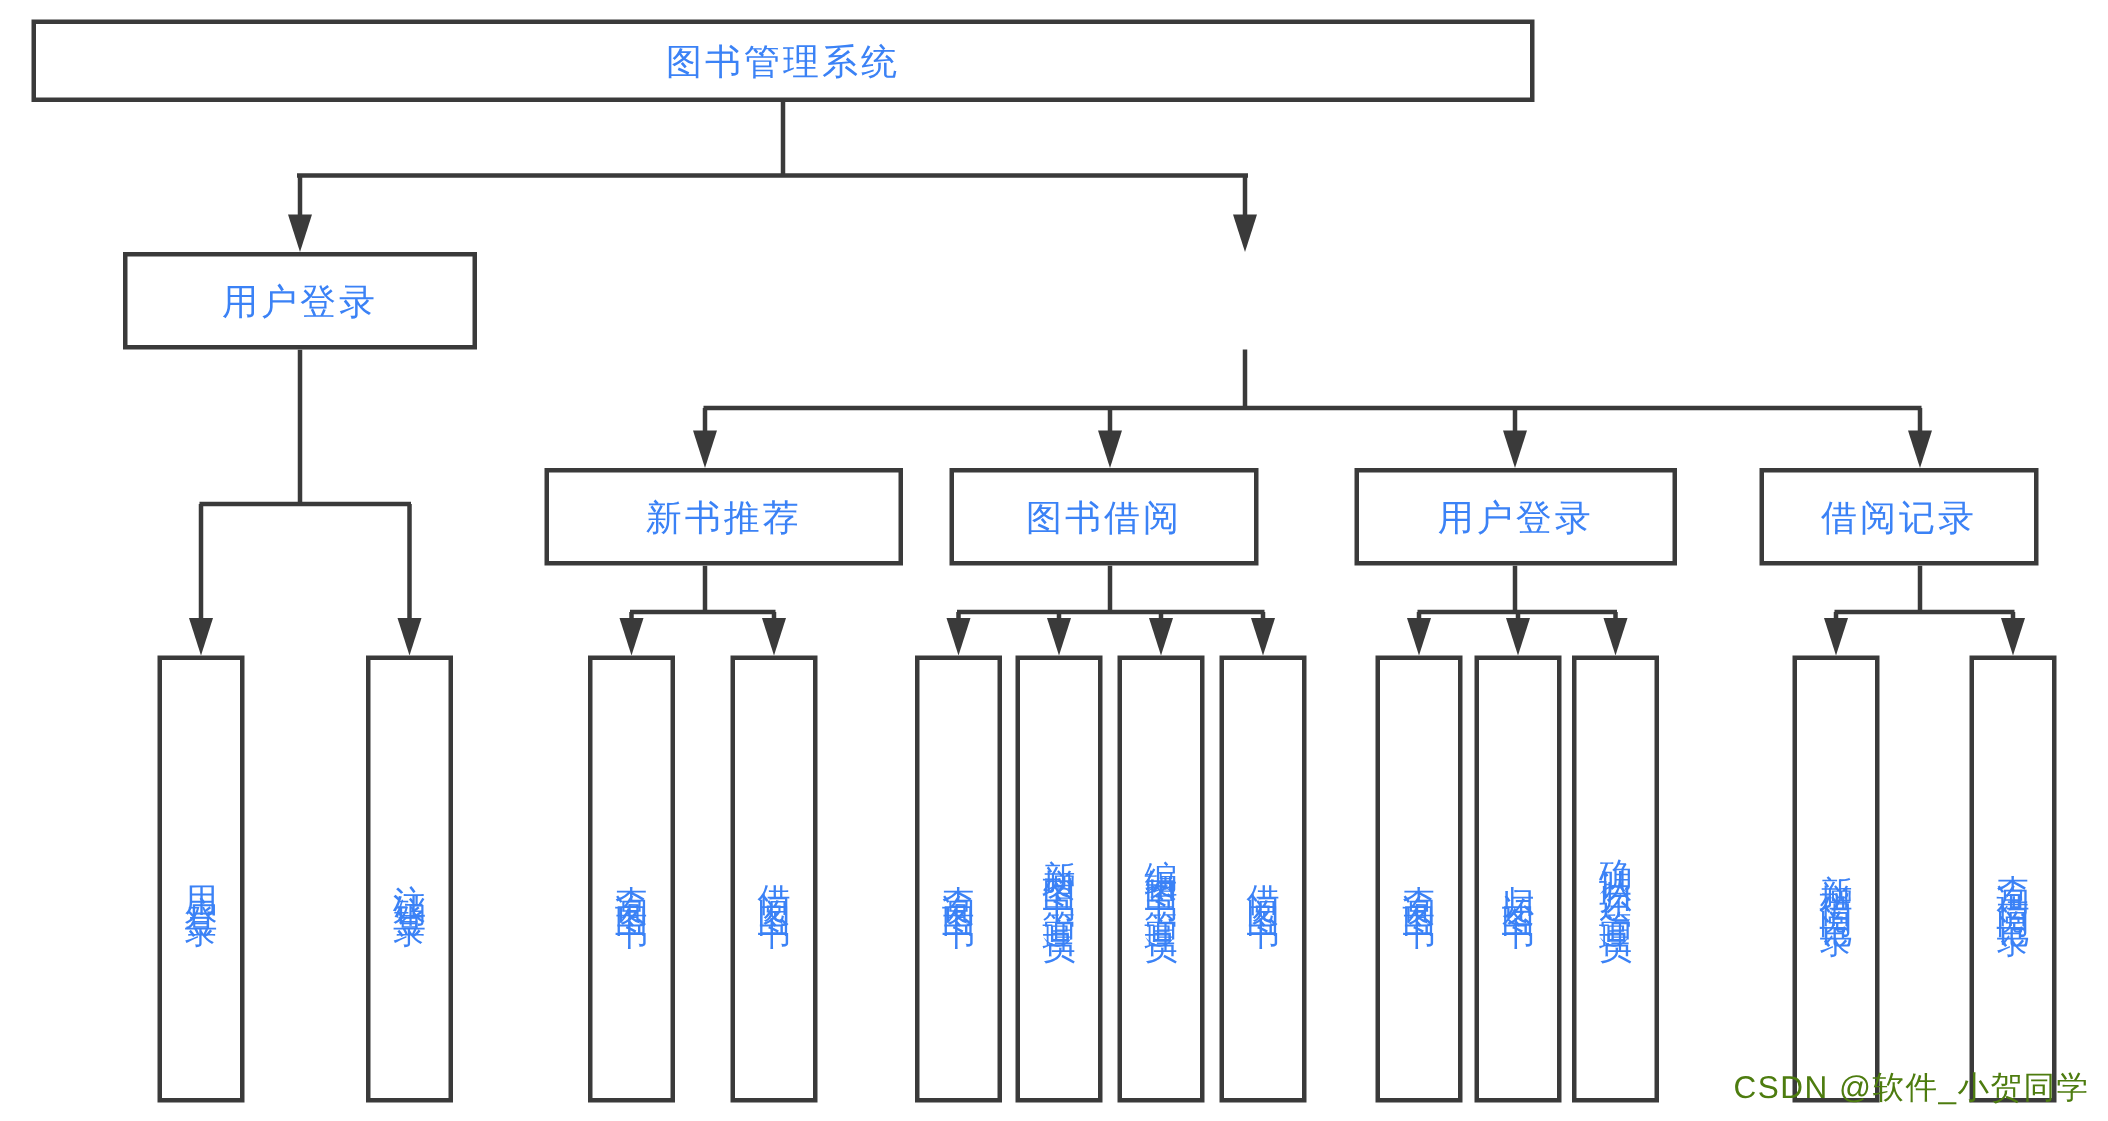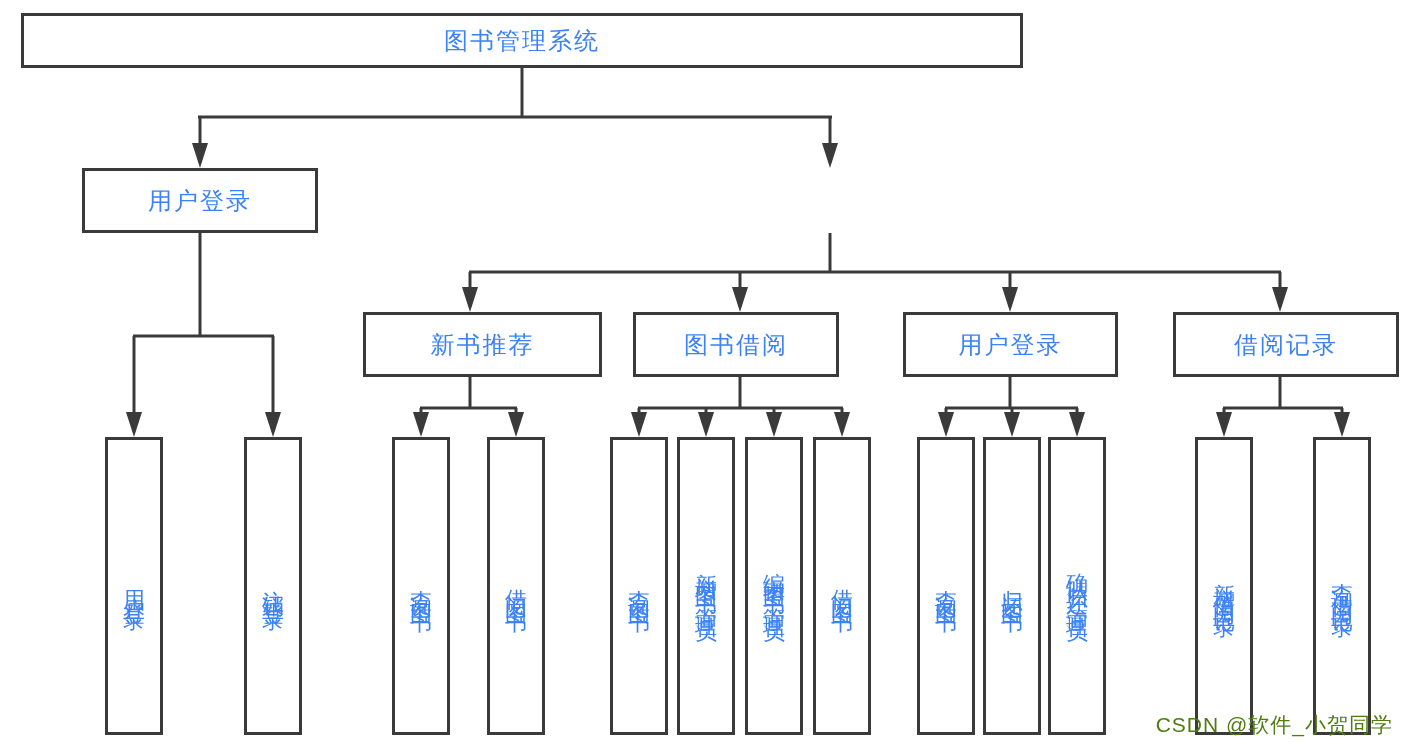--- a/index.html
+++ b/index.html
@@ -121,21 +121,21 @@
 
   <div class="box h" style="left:363px;top:312px;width:239px;height:65px">
     <span>新书推荐</span>
   </div>
   <div class="box h" style="left:633px;top:312px;width:206px;height:65px">
     <span>图书借阅</span>
   </div>
   <div class="box h" style="left:903px;top:312px;width:215px;height:65px">
     <span>用户登录</span>
   </div>
-  <div class="box h" style="left:1173px;top:312px;width:226px;height:65px">
+  <div class="box h" style="left:1173px;top:312px;width:186px;height:65px">
     <span>借阅记录</span>
   </div>
 
   <div class="box v" style="left:105px;top:437px;width:58px;height:298px">
     <span>用户登录</span>
   </div>
   <div class="box v" style="left:244px;top:437px;width:58px;height:298px">
     <span>注销登录</span>
   </div>
 

